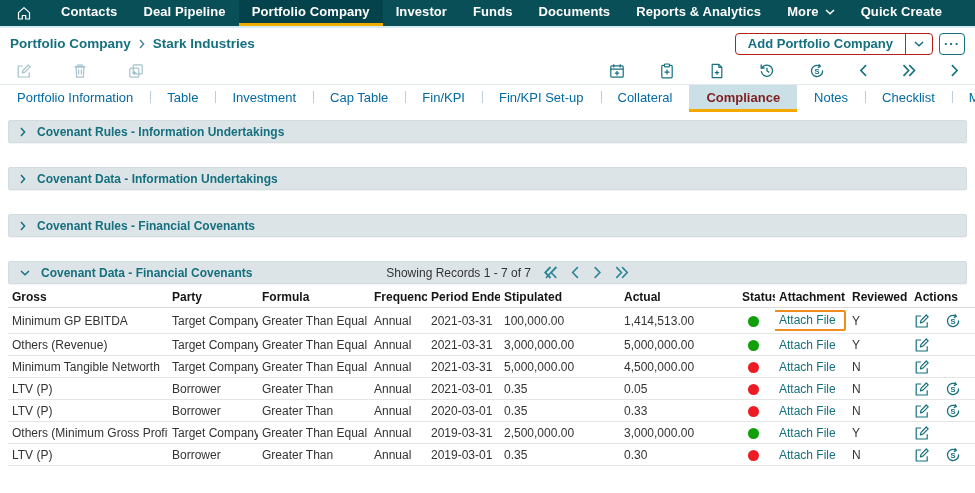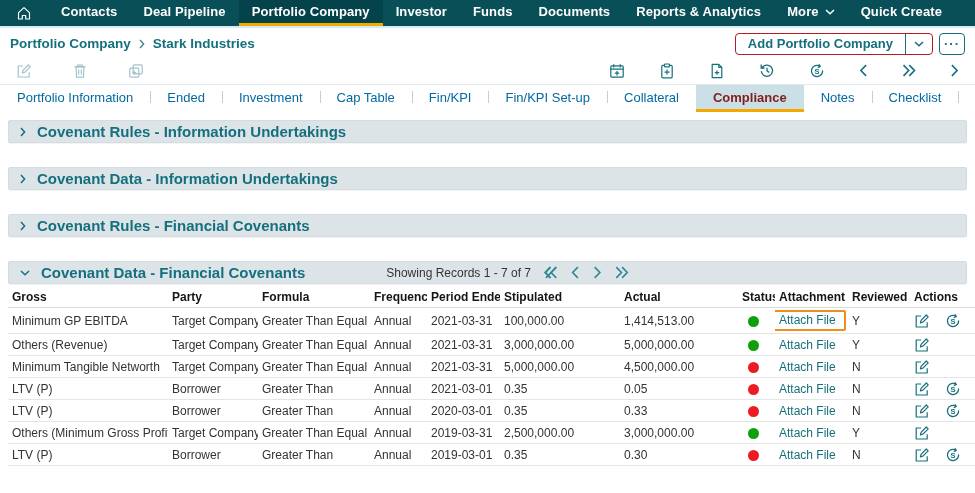--- a/index.html
+++ b/index.html
@@ -53,21 +53,21 @@
     border-bottom-color:#f5a800; }
   .tab.active::before, .tab.active + .tab::before { display:none; }
 
   
   .main { padding-top:8px; }
   .section { margin:0 8px 24px; }
   .section-header { position:relative; height:23px; background:#dde4e8;
     border:1px solid #d2dce1; border-radius:2px; display:flex; align-items:center;
     gap:11px; padding:0 11px; cursor:pointer;
     box-shadow:0 1px 1px rgba(0,0,0,.05); }
-  .section-title { color:#15707e; font-size:15px; font-weight:700; }
+  .section-title { color:#15707e; font-size:12px; font-weight:700; }
   .section-chevron { color:#15707e; }
   .pagination { position:absolute; left:50%; transform:translateX(-52%);
     display:flex; align-items:center; gap:13px;margin-left:25px; }
   .pagination-text { color:#333; font-size:12px; }
   .pager-icon { color:#2f8796; cursor:pointer; }
 
   
   table { width:100%; border-collapse:collapse; table-layout:fixed;
     font-size:12px; color:#333; margin-top:2px; }
   th { text-align:left; font-weight:700; color:#151515; padding:4px 4px 3px;
@@ -226,21 +226,21 @@
       <span class="icon tool-icon">
         <svg width="9" height="13" viewBox="0 0 8 12" fill="none" stroke="currentColor" stroke-width="1.5">
           <path d="M1.6 1l4.8 5-4.8 5"></path>
         </svg>
       </span>
     </div>
 </div>
 
 <div class="tabs" id="tabs">
     <div class="tab">Portfolio Information</div>
-    <div class="tab">Ended</div>
+    <div class="tab">Table</div>
     <div class="tab">Investment</div>
     <div class="tab">Cap Table</div>
     <div class="tab">Fin/KPI</div>
     <div class="tab">Fin/KPI Set-up</div>
     <div class="tab">Collateral</div>
     <div class="tab active">Compliance</div>
     <div class="tab">Notes</div>
     <div class="tab">Checklist</div>
     <div class="tab">More Information</div>
   </div>

